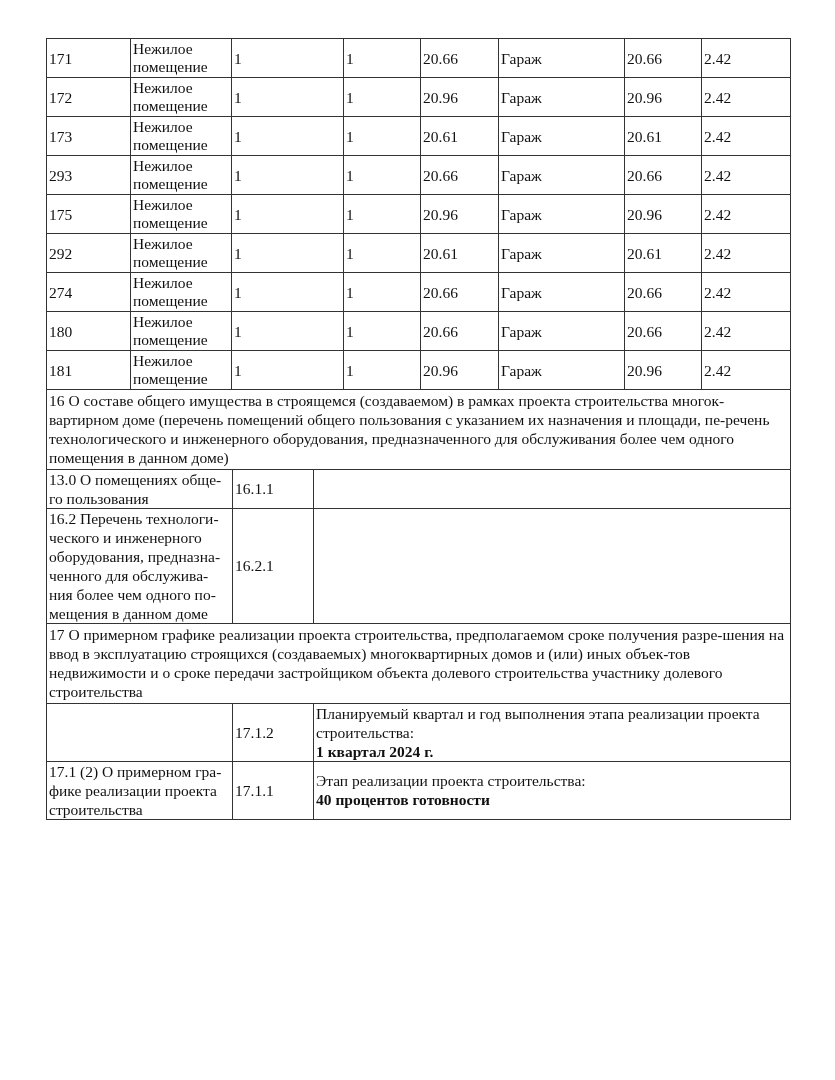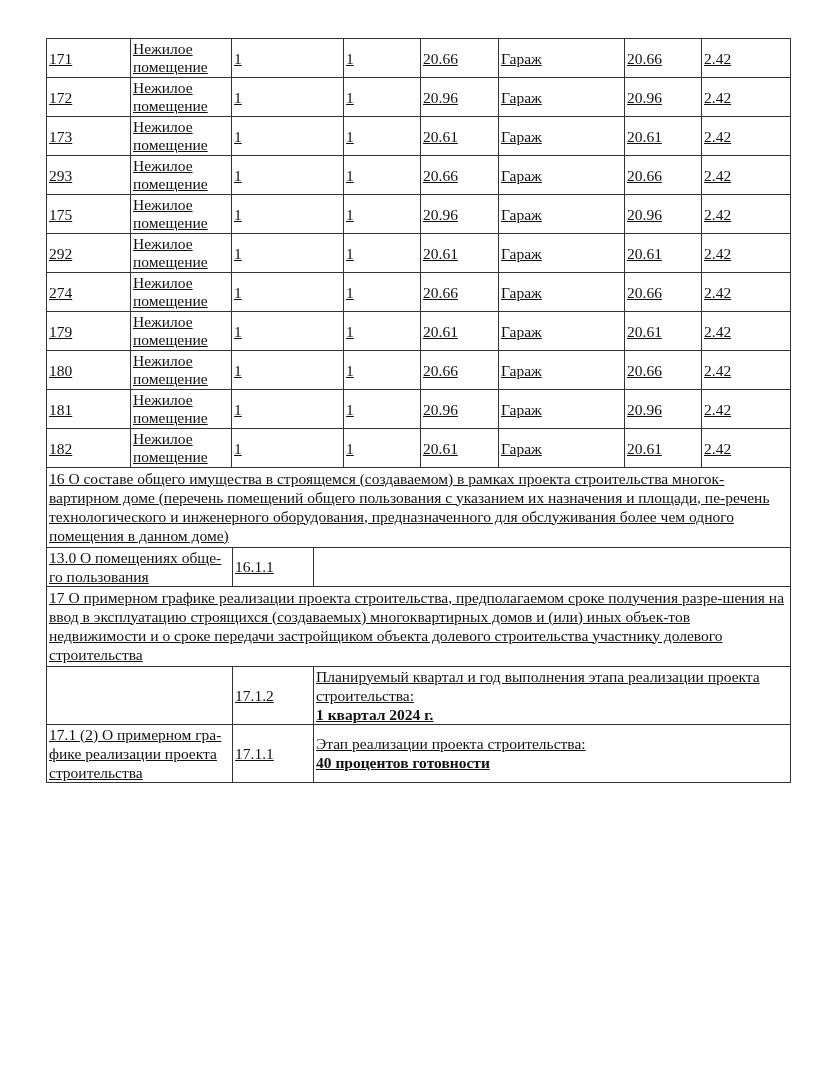--- a/index.html
+++ b/index.html
@@ -1,19 +1,19 @@
 <!DOCTYPE html>
 <html><head>
 <meta charset="utf-8">
 <style>
   html, body { margin: 0; padding: 0; background: #ffffff; }
   body { width: 835px; height: 1080px; position: relative; overflow: hidden;
          font-family: "Liberation Serif", "DejaVu Serif", serif; color: #111; }
   .page { position: absolute; left: 46px; top: 38px; width: 744px; }
-  table { border-collapse: collapse; width: 744px; table-layout: fixed; text-decoration: underline; }
+  table { border-collapse: collapse; width: 744px; table-layout: fixed; }
   td { border: 1.5px solid #333; padding: 0 2px; vertical-align: middle;
        font-size: 15.5px; line-height: 19px; }
   .data td { height: 38px; }
   .data .c-name { line-height: 18.5px; }
   .sec td { vertical-align: top; padding-top: 1px; padding-bottom: 1px; }
   .sec-16 td { height: 77px; }
   .sec-17 td { height: 77px; }
   .r161 td { height: 38px; }
   .r162 td { height: 106px; }
   .r1711 td { height: 56px; }
@@ -104,75 +104,60 @@
           <td>274</td>
           <td class="c-name">Нежилое помещение</td>
           <td>1</td>
           <td>1</td>
           <td>20.66</td>
           <td>Гараж</td>
           <td>20.66</td>
           <td>2.42</td>
         </tr>
         <tr class="data">
-          <td>179</td>
-          <td class="c-name">Нежилое помещение</td>
-          <td>1</td>
-          <td>1</td>
-          <td>20.61</td>
-          <td>Гараж</td>
-          <td>20.61</td>
-          <td>2.42</td>
-        </tr>
-        <tr class="data">
           <td>180</td>
           <td class="c-name">Нежилое помещение</td>
           <td>1</td>
           <td>1</td>
           <td>20.66</td>
           <td>Гараж</td>
           <td>20.66</td>
           <td>2.42</td>
         </tr>
         <tr class="data">
           <td>181</td>
           <td class="c-name">Нежилое помещение</td>
           <td>1</td>
           <td>1</td>
           <td>20.96</td>
           <td>Гараж</td>
           <td>20.96</td>
           <td>2.42</td>
         </tr>
-        <tr class="data">
-          <td>182</td>
-          <td class="c-name">Нежилое помещение</td>
-          <td>1</td>
-          <td>1</td>
-          <td>20.61</td>
-          <td>Гараж</td>
-          <td>20.61</td>
-          <td>2.42</td>
-        </tr>
       </tbody>
   </table>
 
   <table style="margin-top:-1.5px">
     <colgroup>
         <col style="width:186px">
         <col style="width:81px">
         <col style="width:477px">
       </colgroup>
     <tbody>
         <tr class="sec sec-16">
       <td colspan="3">16 О составе общего имущества в строящемся (создаваемом) в рамках проекта строительства многок-вартирном доме (перечень помещений общего пользования с указанием их назначения и площади, пе-речень технологического и инженерного оборудования, предназначенного для обслуживания более чем одного помещения в данном доме)</td>
     </tr>
     <tr class="sub r161">
       <td class="lbl">13.0 О помещениях обще-го пользования</td>
       <td class="code">16.1.1</td>
+      <td class="val"></td>
+    </tr>
+    <tr class="sub r162">
+      <td class="lbl">16.2 Перечень технологи-ческого и инженерного оборудования, предназна-ченного для обслужива-ния более чем одного по-мещения в данном доме</td>
+      <td class="code">16.2.1</td>
       <td class="val"></td>
     </tr>
     <tr class="sec sec-17">
       <td colspan="3">17 О примерном графике реализации проекта строительства, предполагаемом сроке получения разре-шения на ввод в эксплуатацию строящихся (создаваемых) многоквартирных домов и (или) иных объек-тов недвижимости и о сроке передачи застройщиком объекта долевого строительства участнику долевого строительства</td>
     </tr>
     <tr class="sub r1712">
       <td class="lbl"></td>
       <td class="code">17.1.2</td>
       <td class="val">
         <div>Планируемый квартал и год выполнения этапа реализации проекта строительства:</div>

